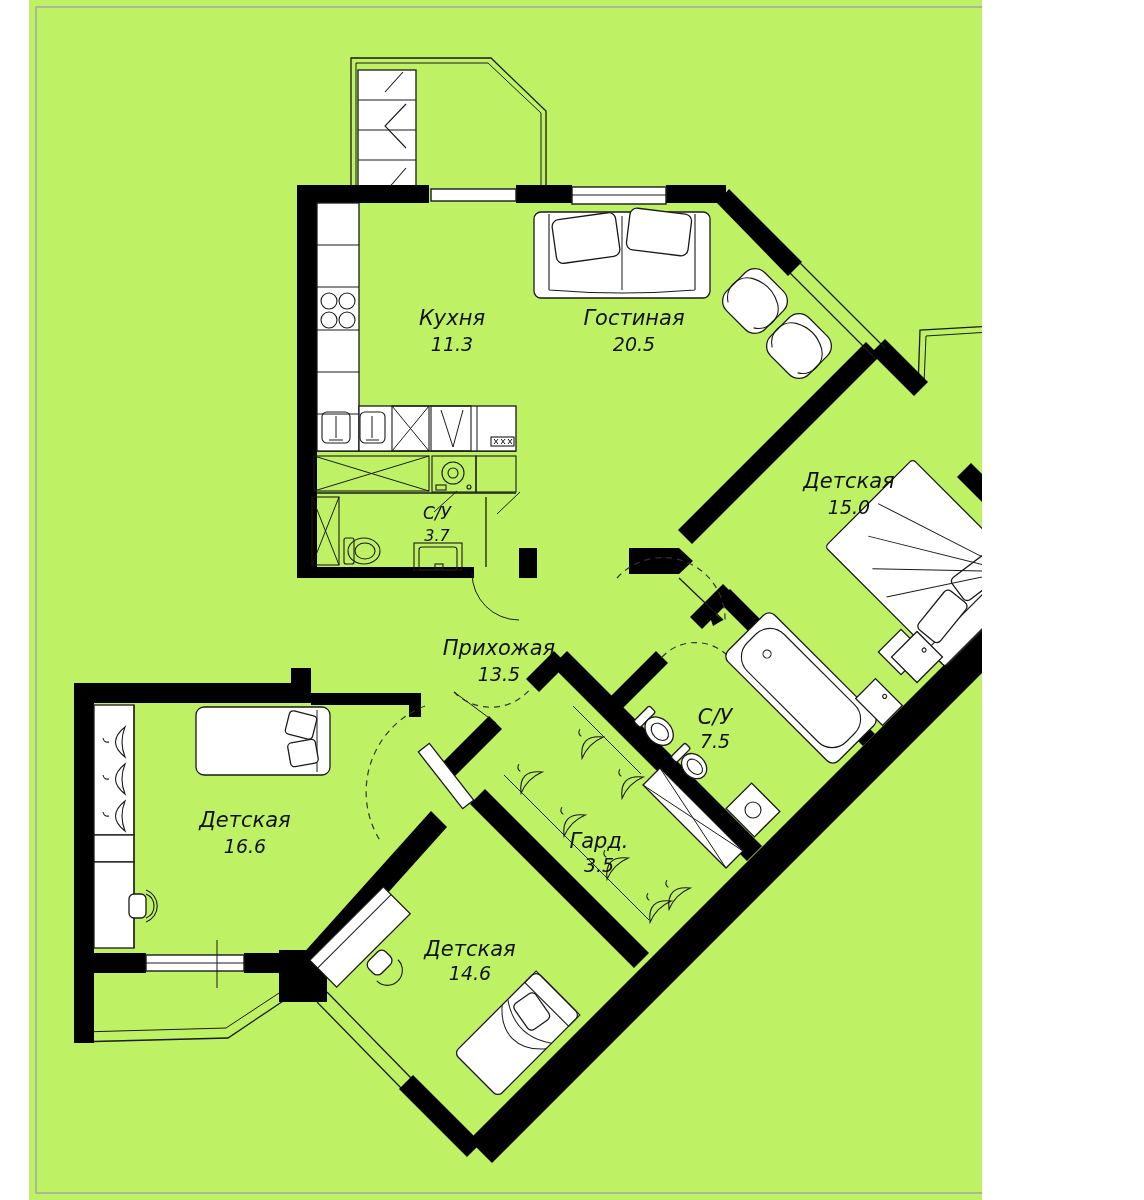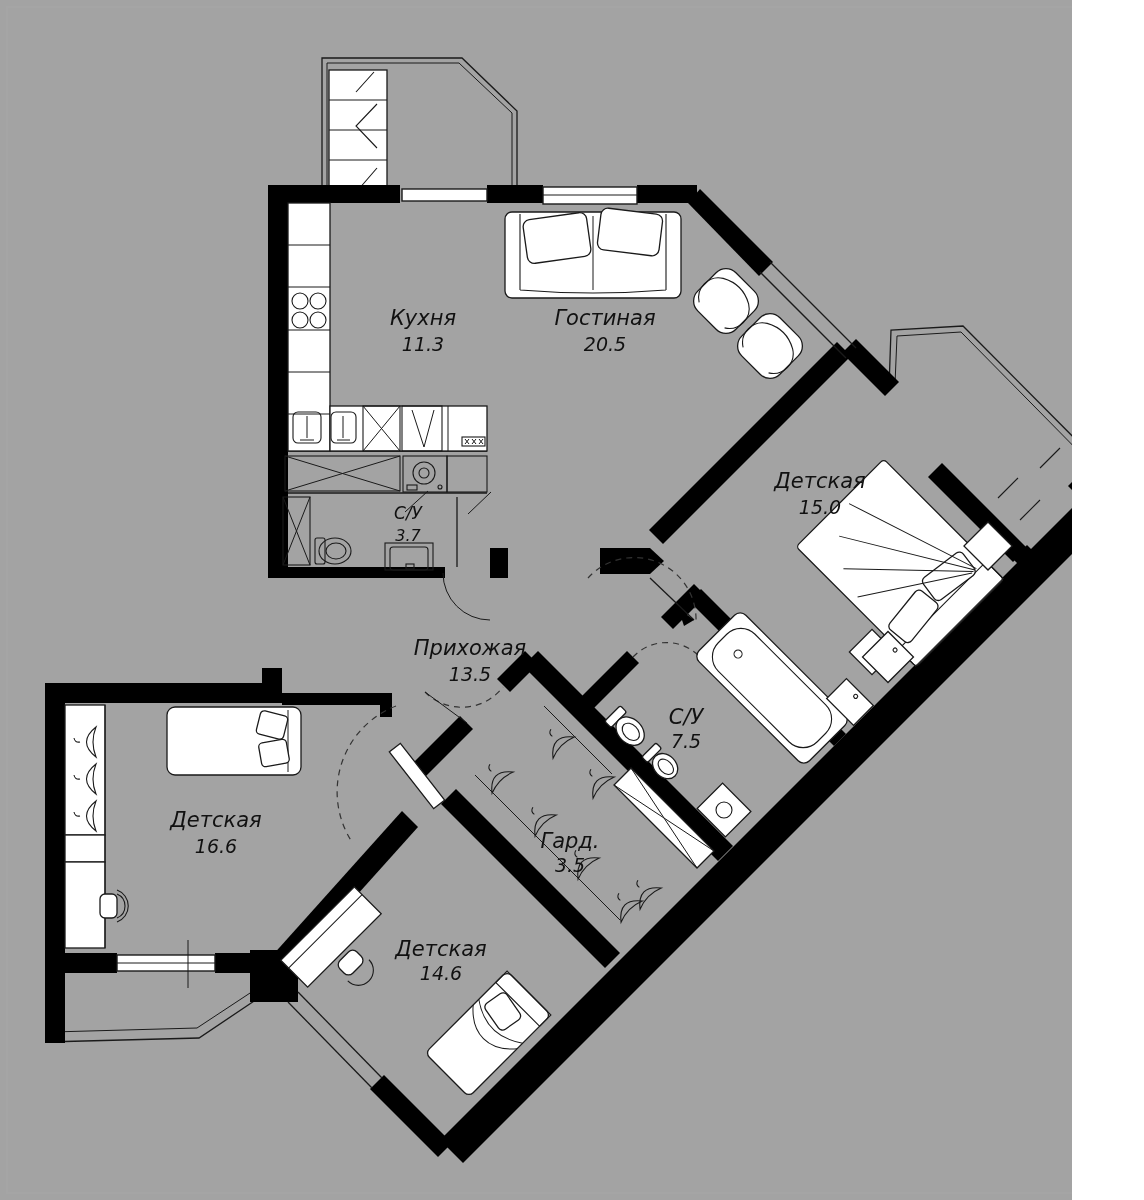--- a/index.html
+++ b/index.html
@@ -1,17 +1,17 @@
 <!DOCTYPE html>
 <html><head>
 <meta charset="utf-8">
 <style>
   html,body{margin:0;padding:0;background:#fff;}
-  #stage{position:relative;width:1072px;height:1200px;background:#a3a3a3;overflow:hidden;
-         font-family:"DejaVu Sans",sans-serif;}
+  #stage{position:relative;width:953px;height:1200px;background:#bef264;overflow:hidden;
+         font-family:"DejaVu Sans",sans-serif;margin-left:29px;}
   svg{position:absolute;left:0;top:0;}
   text.room-name{font-size:21px;font-style:italic;fill:#111;text-anchor:middle;}
   text.room-area{font-size:19px;font-style:italic;fill:#111;text-anchor:middle;}
   .wall{fill:#000;stroke:none;}
   .thin{fill:none;stroke:#1a1a1a;stroke-width:1.3;}
   .thin2{fill:none;stroke:#1a1a1a;stroke-width:1;}
   .furn{fill:#fff;stroke:#1a1a1a;stroke-width:1.3;}
   .furnl{fill:none;stroke:#1a1a1a;stroke-width:1.1;}
   .dash{fill:none;stroke:#333;stroke-width:1.2;stroke-dasharray:6 5;}
   .winf{fill:#fff;stroke:#1a1a1a;stroke-width:1.4;}

